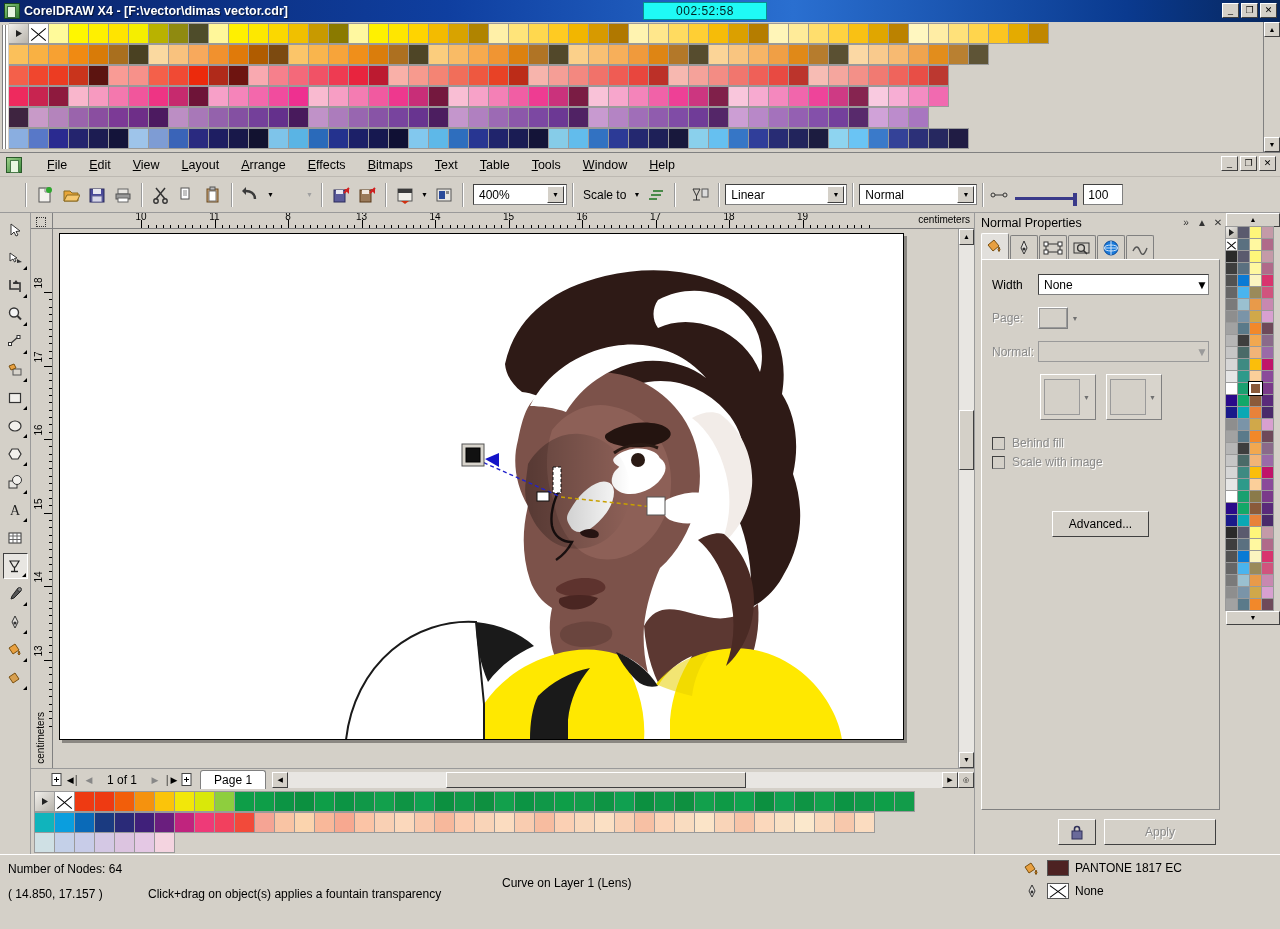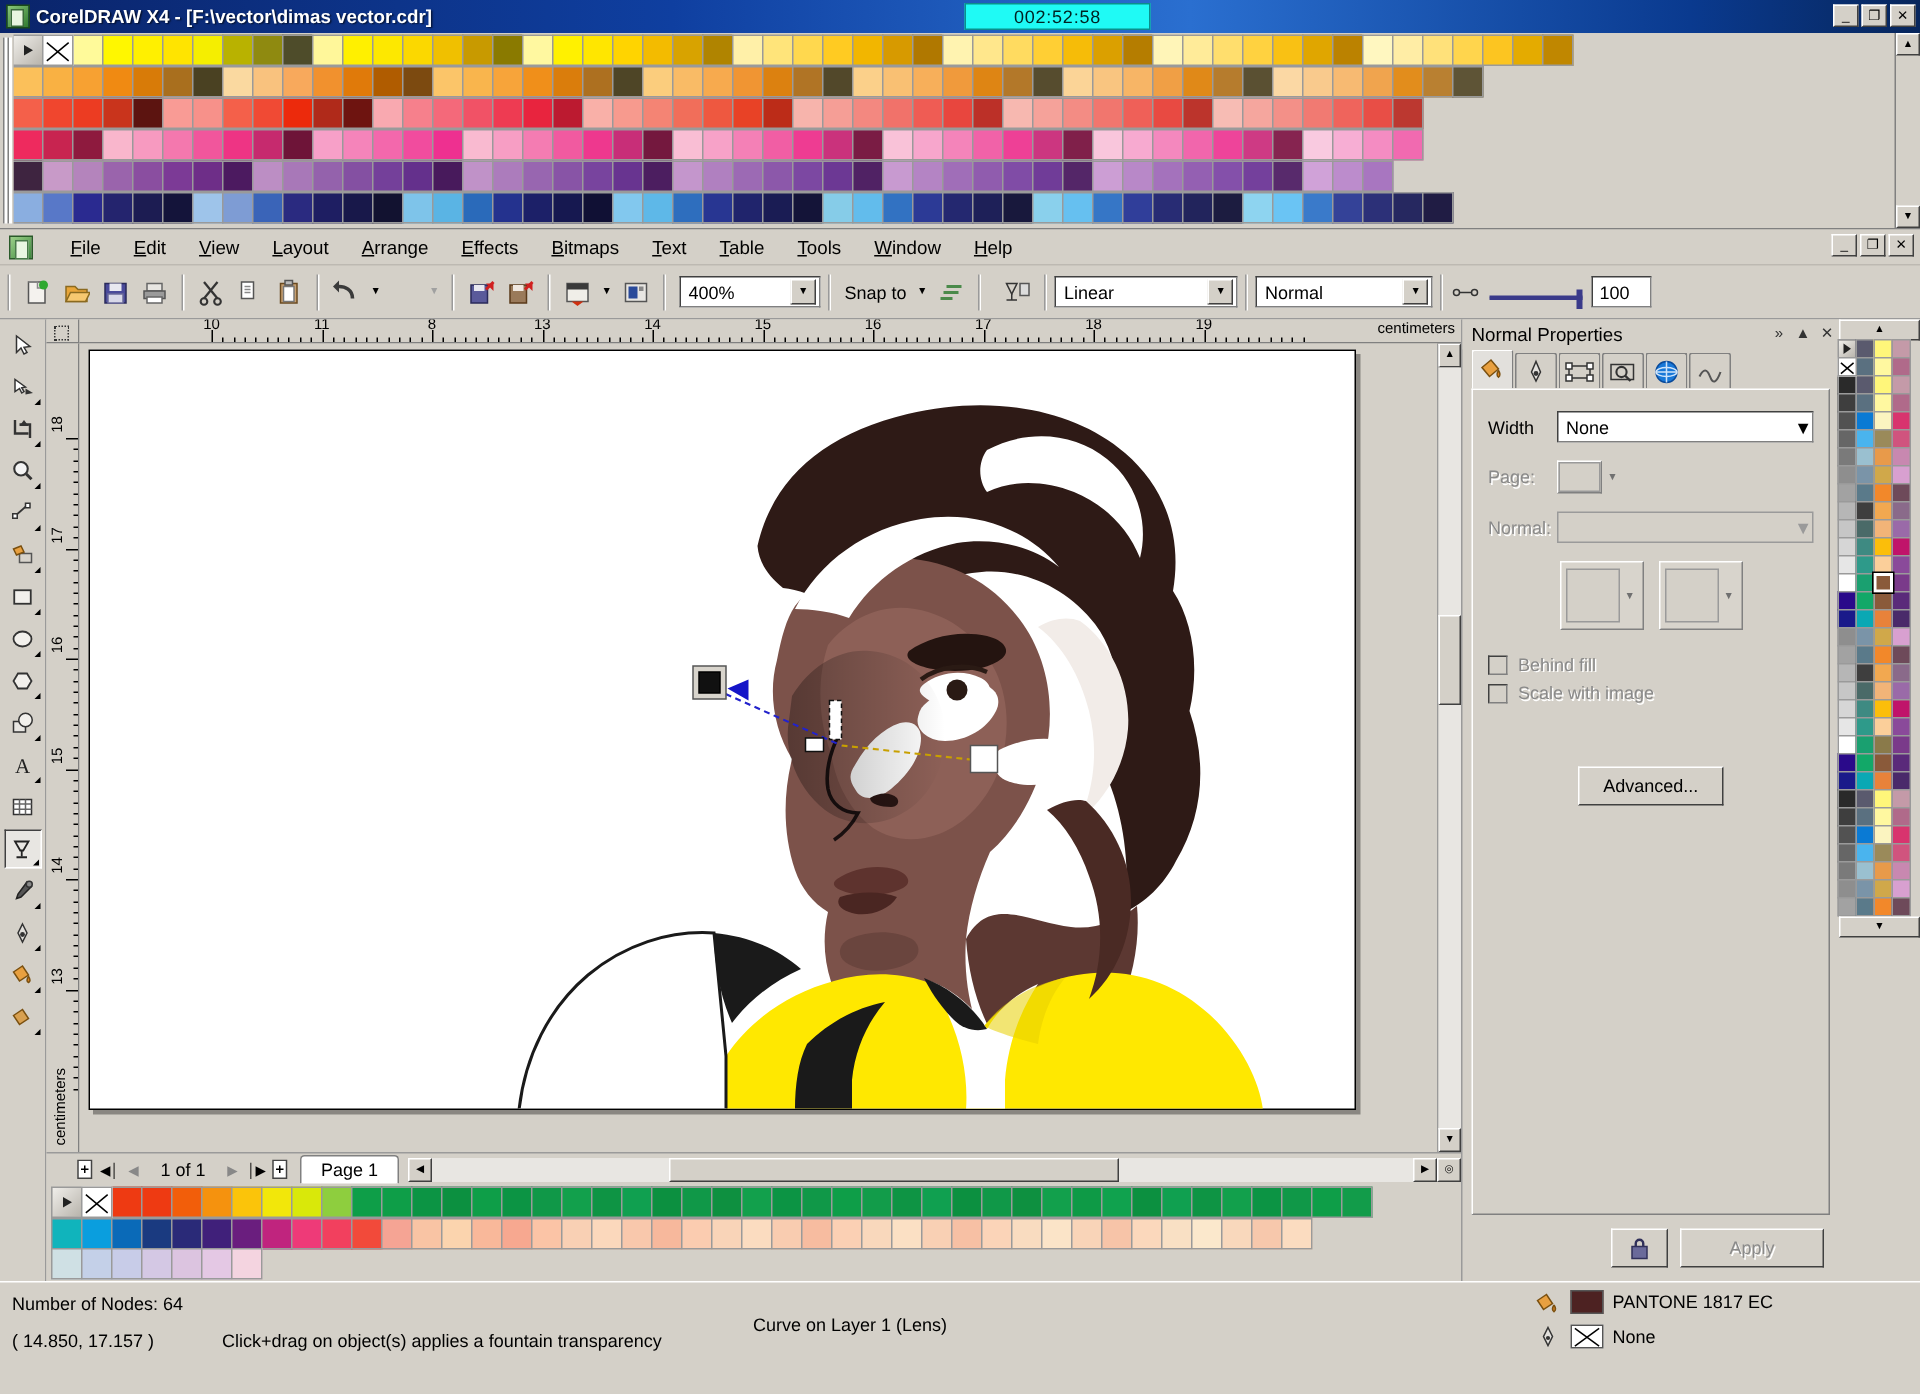--- a/index.html
+++ b/index.html
@@ -112,21 +112,21 @@
     width:17px;height:15px;background:#d4d0c8;
     border:1px solid #fff;border-right-color:#404040;border-bottom-color:#404040;
     font-size:9px;line-height:13px;text-align:center;
   }
 
   
   #toolbar {
     height: 36px; background: #d4d0c8;
     display: flex; align-items: center;
     border-bottom: 1px solid #9a9a9a;
-    padding-left: 0;
+    padding-left: 20px;
   }
   .tb-sep { width: 2px; height: 24px; border-left:1px solid #9a9a9a; border-right:1px solid #fff; margin: 0 5px; flex:none;}
   .tbtn {
     width: 26px; height: 26px; display:flex; align-items:center; justify-content:center;
     position:relative; flex:none;
   }
   .tbtn svg { display:block; }
   .tdrop {
     width:13px;height:26px;display:flex;align-items:center;justify-content:center;
     font-size:7px;color:#000; flex:none;
@@ -808,21 +808,21 @@
 
   <div class="tb-sep"></div>
 
   <div class="combo" style="width:94px;margin-left:4px">
     <span class="cval">400%</span>
     <span class="carrow">▼</span>
   </div>
 
   <div class="tb-sep"></div>
 
-  <span class="txtbtn">Snap to</span>
+  <span class="txtbtn">Scale to</span>
   <div class="tdrop">▼</div>
   <div class="tbtn">
     <svg width="18" height="18">
         <path d="M2 13 L10 13 M4 9 L14 9 M6 5 L16 5" stroke="#4a8a4a" stroke-width="2"></path>
       </svg>
   </div>
 
   <div class="tb-sep"></div>
 
   <div class="tbtn" style="margin-left:6px">
@@ -1520,21 +1520,21 @@
       </div>
     </div>
 
     <div id="docker-foot">
       <div class="btn" style="width:38px;height:26px;display:flex;align-items:center;justify-content:center">
         <svg width="14" height="15">
             <rect x="2" y="6" width="10" height="8" fill="#6a6a9a" stroke="#30305a"></rect>
             <path d="M4.5 6 v-2 a2.5 2.5 0 0 1 5 0 v2" fill="none" stroke="#30305a" stroke-width="1.6"></path>
           </svg>
       </div>
-      <div class="btn dis" style="width:96px;height:26px;display:flex;align-items:center;justify-content:center">Apply</div>
+      <div class="btn dis" style="width:112px;height:26px;display:flex;align-items:center;justify-content:center">Apply</div>
     </div>
   </div>
 
   <div id="rightpal">
     <div class="rp-scrollbtn">▲</div>
     <div id="rp-grid">
         <div style="display: flex;">
           <div class="rp-cell" style="background: linear-gradient(135deg, rgb(240, 238, 234), rgb(184, 180, 172));"><svg width="11" height="11">
               <polygon points="3,2 8,5.5 3,9" fill="#222"></polygon>
             </svg></div>

